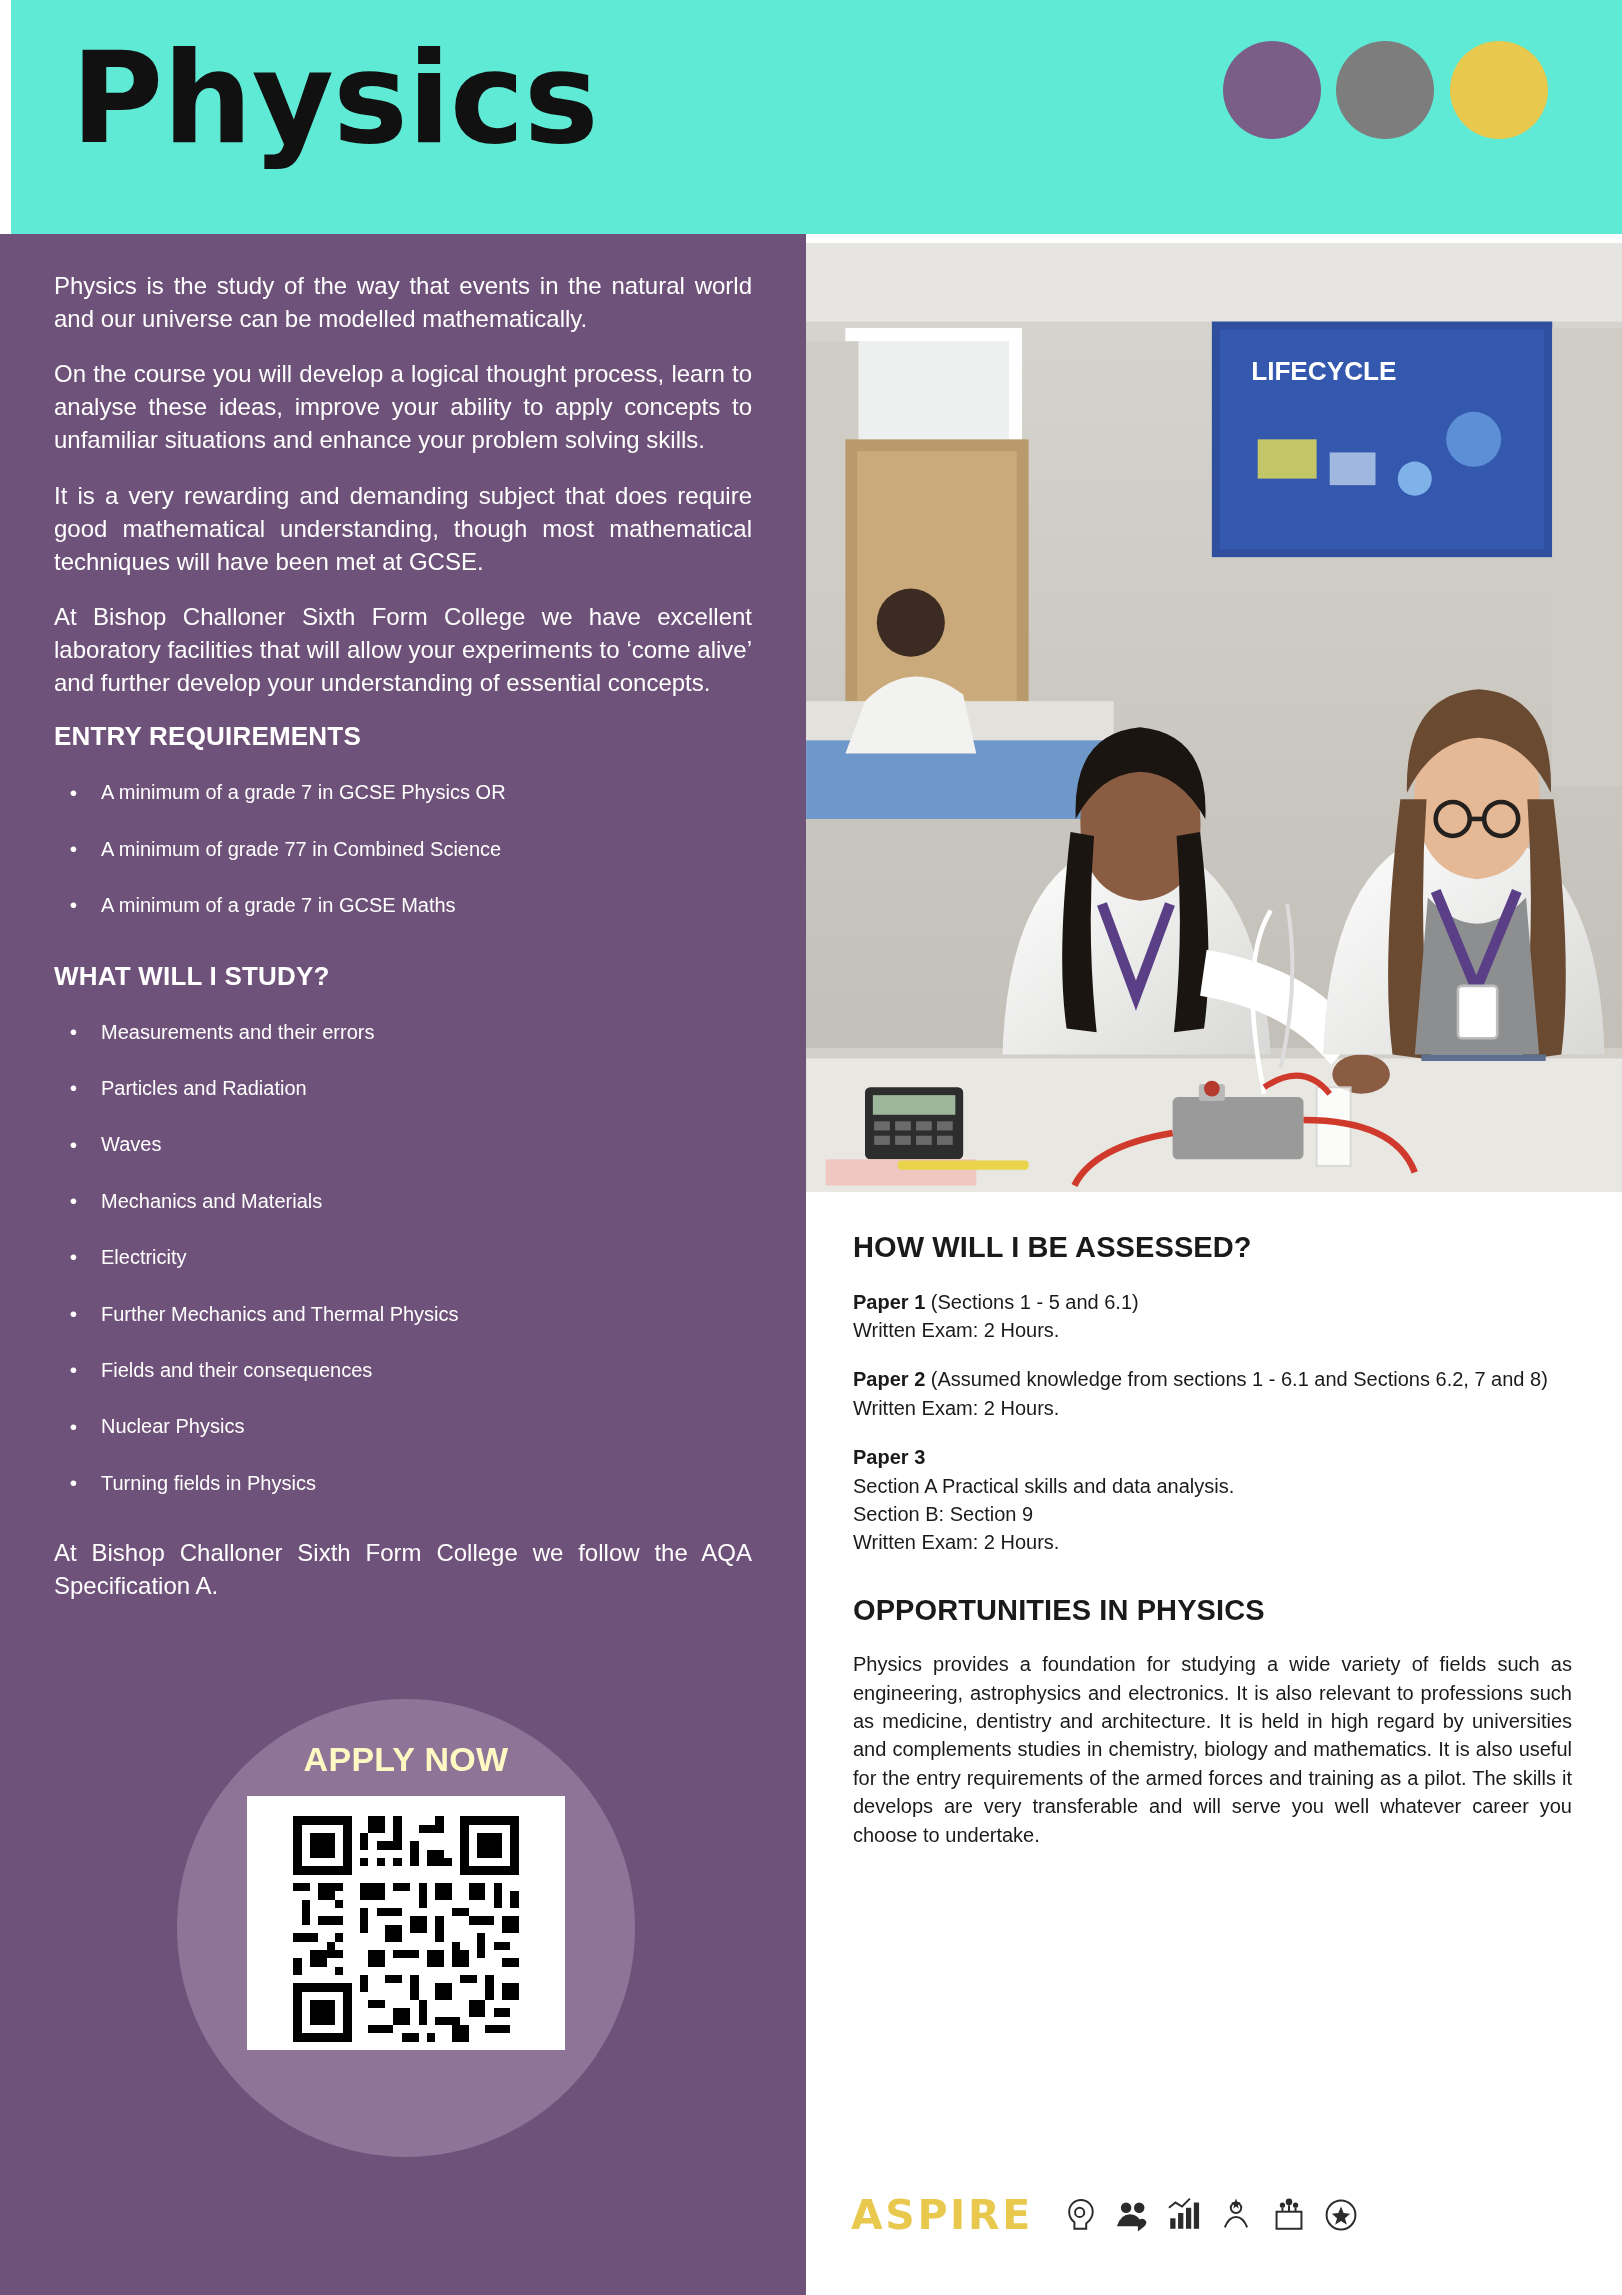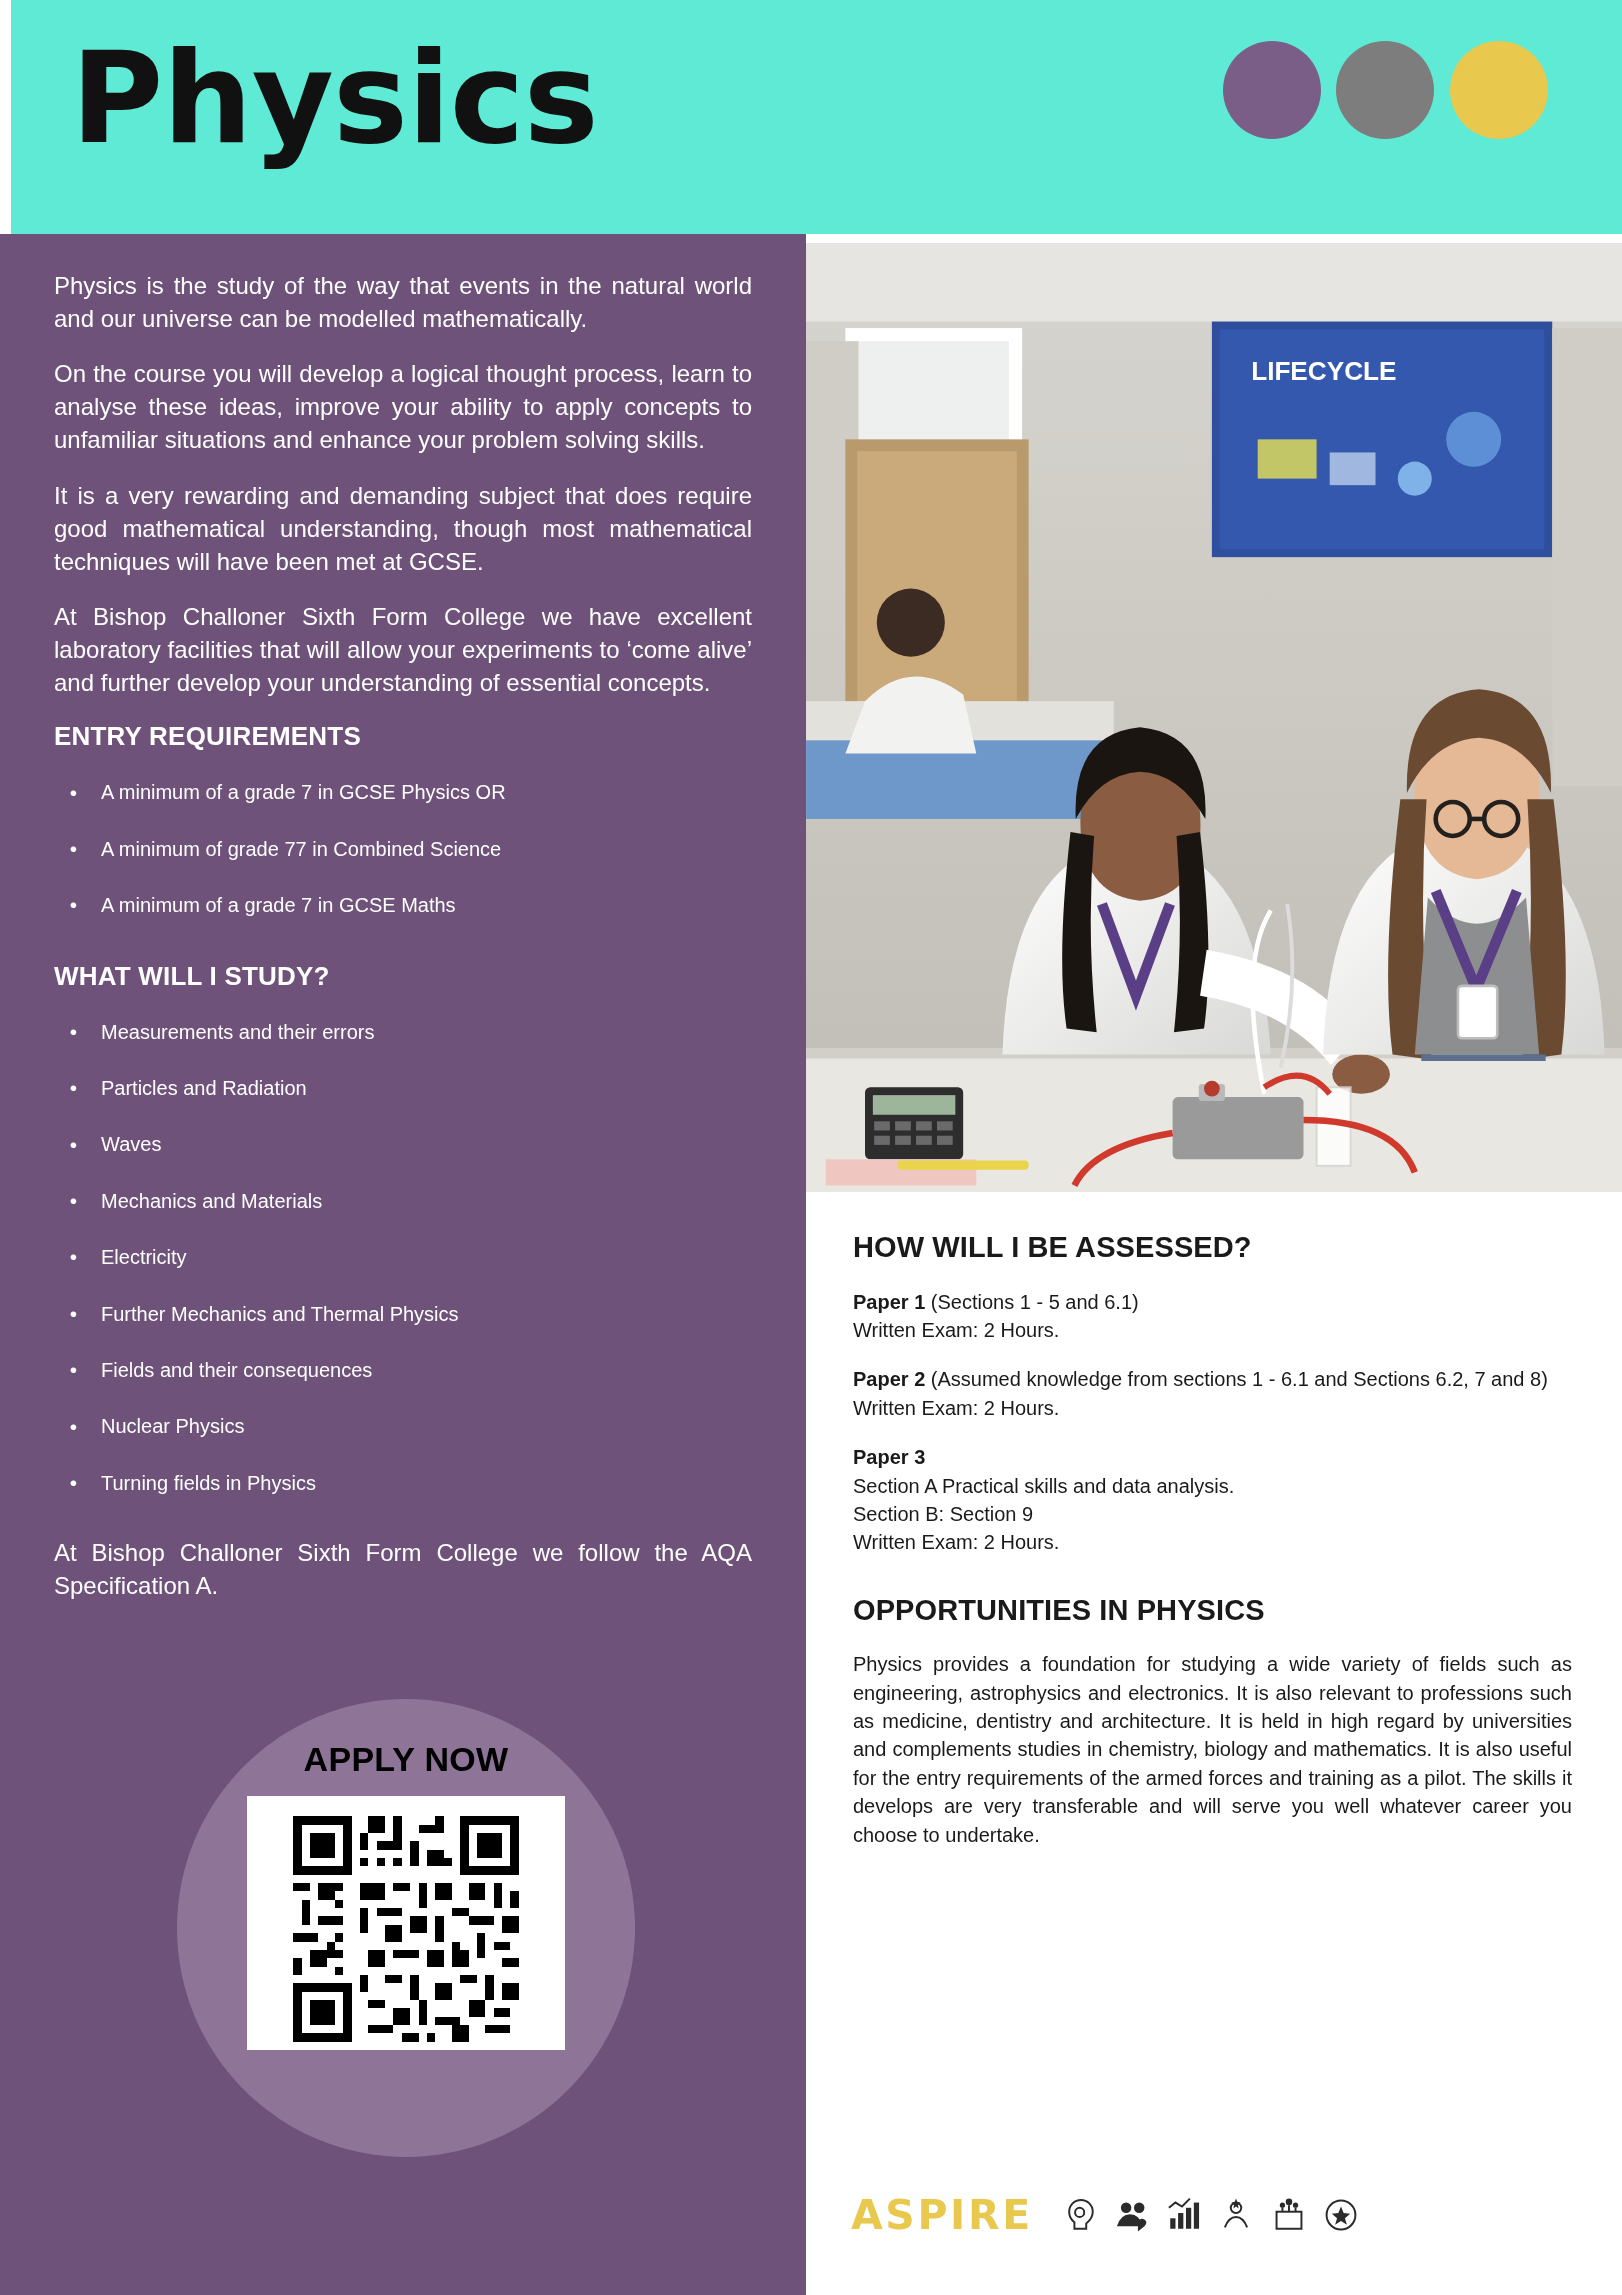--- a/index.html
+++ b/index.html
@@ -107,21 +107,21 @@
     border-radius: 50%;
     background: #8e7597;
     display: flex;
     flex-direction: column;
     align-items: center;
   }
   .apply-label {
     margin-top: 41px;
     font-size: 34px;
     font-weight: bold;
-    color: #000000;
+    color: #fef9c3;
     letter-spacing: 0.3px;
   }
   .qr {
     margin-top: 17px;
     width: 294px;
     height: 242px;
     background: #ffffff;
     padding: 11.8px 11.8px 0 11.8px;
     box-sizing: content-box;
     display: block;

